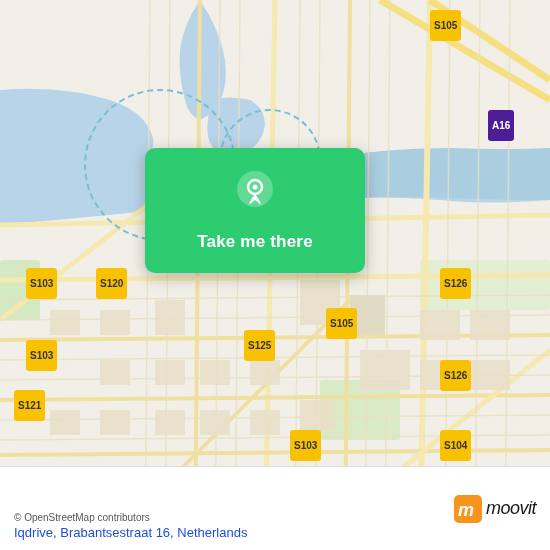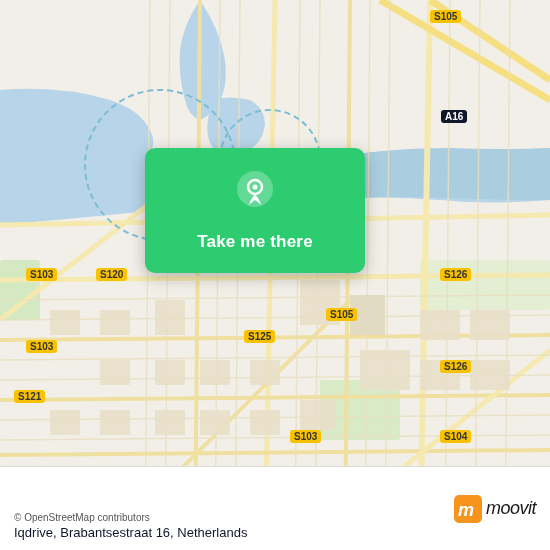--- a/index.html
+++ b/index.html
@@ -80,21 +80,21 @@
     }
 
     #osm-credit {
       font-size: 10px;
       color: #555;
       margin-top: 35px;
     }
 
     #location-name {
       font-size: 13px;
-      color: #0f172a;
+      color: #1d4ed8;
       font-weight: 500;
     }
 
     #moovit-logo {
       display: flex;
       align-items: center;
       gap: 4px;
     }
 
     #moovit-icon {
@@ -108,21 +108,21 @@
       color: #1a1a1a;
       font-style: italic;
       letter-spacing: -0.5px;
     }
 
     
     .road-badge {
       position: absolute;
       background: #f9c200;
       border-radius: 3px;
-      padding: 1px 4px;
+      padding: 10px 4px;
       font-size: 10px;
       font-weight: 700;
       color: #333;
       z-index: 5;
     }
   </style>
 </head>
 <body>
 
 <div id="map-container">
@@ -220,21 +220,21 @@
     <span class="road-badge" style="top:268px;left:96px">S120</span>
     <span class="road-badge" style="top:340px;left:26px">S103</span>
     <span class="road-badge" style="top:390px;left:14px">S121</span>
     <span class="road-badge" style="top:330px;left:244px">S125</span>
     <span class="road-badge" style="top:10px;left:430px">S105</span>
     <span class="road-badge" style="top:308px;left:326px">S105</span>
     <span class="road-badge" style="top:268px;left:440px">S126</span>
     <span class="road-badge" style="top:360px;left:440px">S126</span>
     <span class="road-badge" style="top:430px;left:440px">S104</span>
     <span class="road-badge" style="top:430px;left:290px">S103</span>
-    <span class="road-badge" style="top:110px;left:441px;background:#0f172a;color:white;">A16</span>
+    <span class="road-badge" style="top:110px;left:488px;background:#4c1d95;color:white;">A16</span>
   </div>
 
   <div id="popup-card">
 
     <svg id="pin-icon" viewBox="0 0 38 38" xmlns="http://www.w3.org/2000/svg">
       <circle cx="19" cy="19" r="18" fill="white" opacity="0.25"></circle>
       <circle cx="19" cy="17" r="7" fill="none" stroke="white" stroke-width="2.5"></circle>
       <circle cx="19" cy="17" r="2.5" fill="white"></circle>
       <path d="M19,24 Q14,30 13,35 Q16,32 19,30 Q22,32 25,35 Q24,30 19,24 Z" fill="white"></path>
     </svg>

